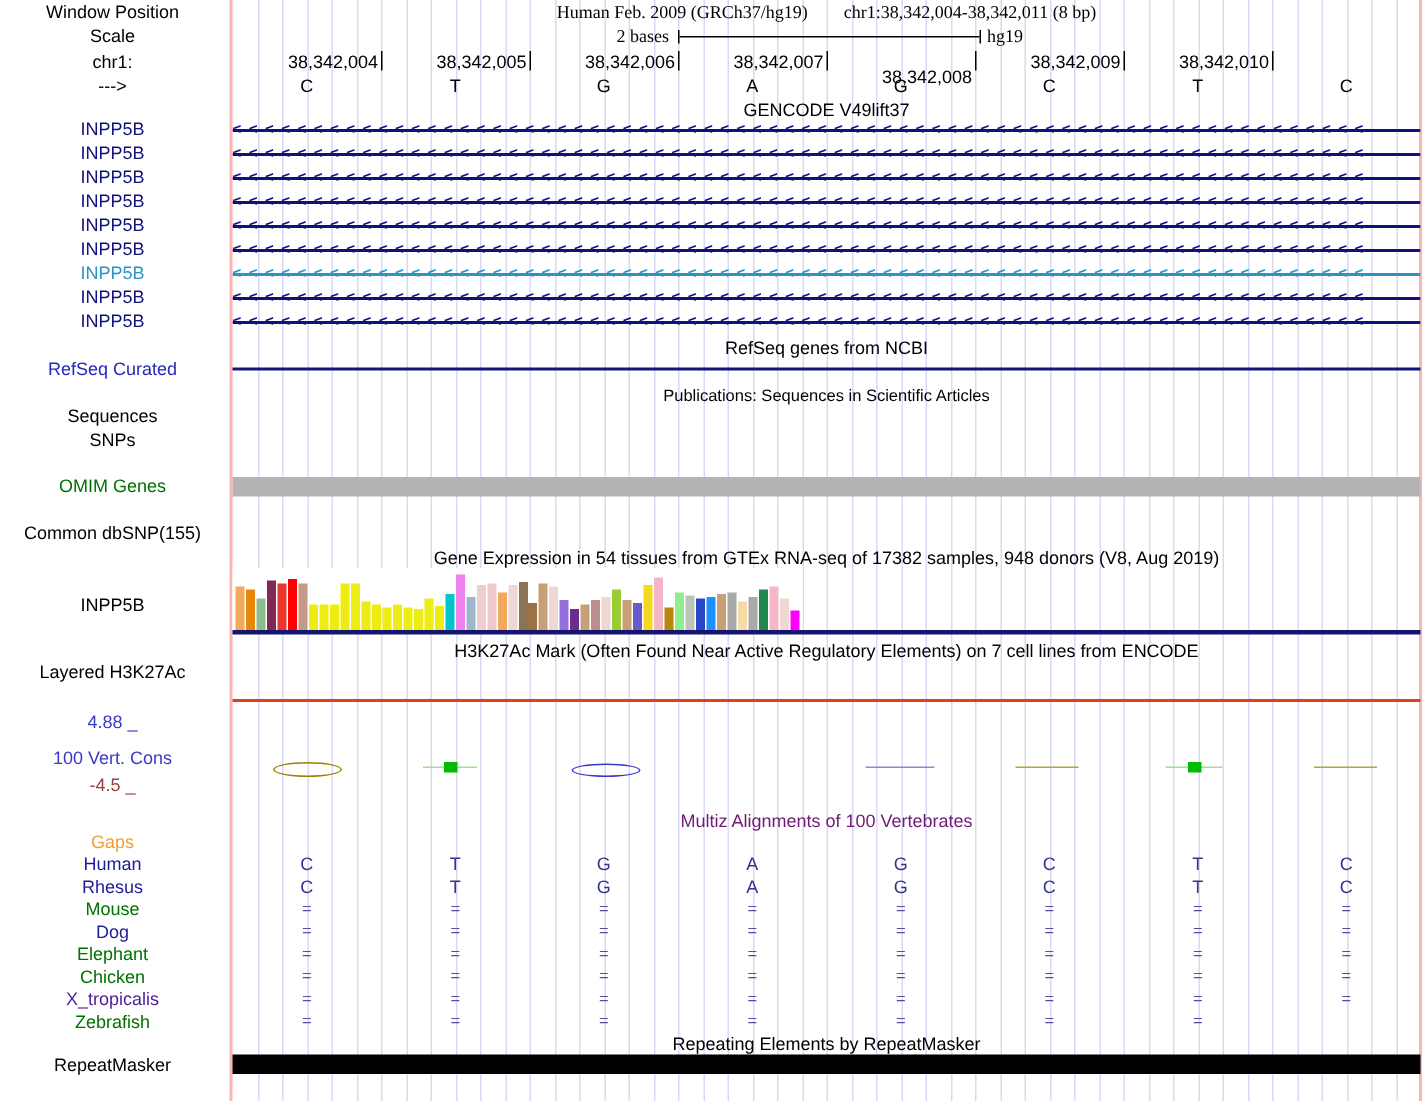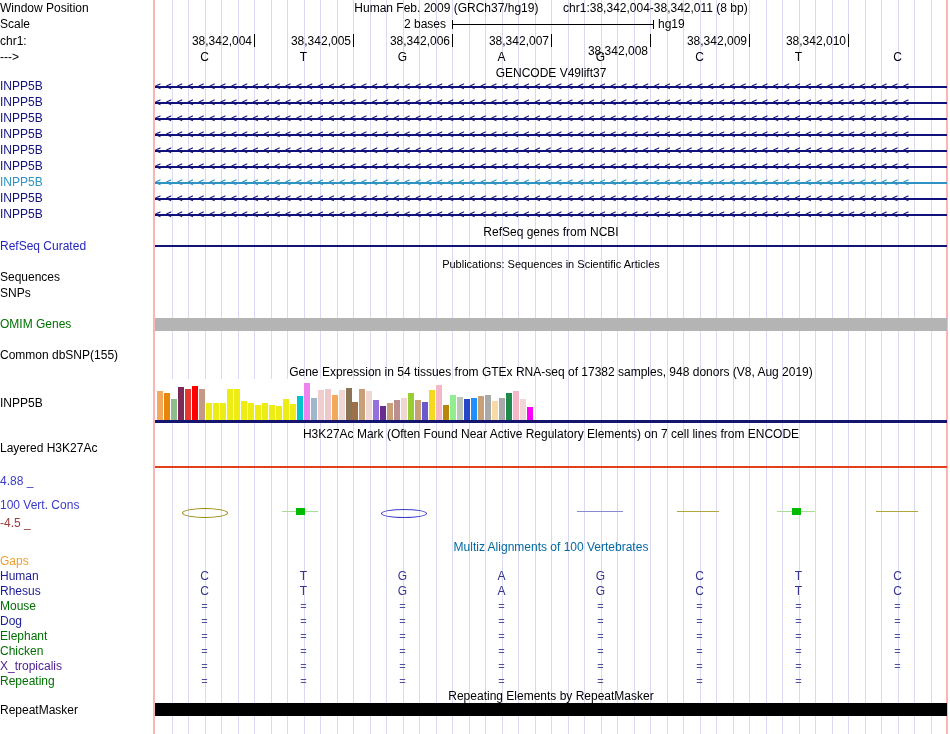--- a/index.html
+++ b/index.html
@@ -1,19 +1,19 @@
 <!DOCTYPE html>
 <html><head>
 <meta charset="utf-8">
 <style>
   html,body{margin:0;padding:0;background:#fff;}
   #screen{position:relative;width:950px;height:734px;background:#fff;overflow:hidden;
           font-family:"Liberation Sans",sans-serif;font-size:12px;color:#000;}
-  .abs{position:absolute;}
-  .lbl{position:absolute;left:0;width:150px;text-align:left;height:15px;line-height:15px;white-space:nowrap;}
+  .abs{position:absolute;font-family:Liberation Serif, serif;}
+  .lbl{position:absolute;left:0;width:150px;text-align:center;height:15px;line-height:15px;white-space:nowrap;}
   .ctitle{position:absolute;left:155px;width:792px;text-align:center;height:15px;line-height:15px;white-space:nowrap;}
   .small{font-size:11px;}
   .gridline{position:absolute;top:0;width:1px;height:734px;background:#d9d9f3;}
   .guide{position:absolute;top:0;width:2px;height:734px;background:#ffb4b4;}
   .tick{position:absolute;width:1px;height:13px;background:#000;}
   .num{position:absolute;width:95px;text-align:right;height:14px;line-height:14px;}
   .base{position:absolute;width:99px;text-align:center;height:14px;line-height:14px;}
   .generow{position:absolute;left:155px;width:792px;height:12px;overflow:hidden;}
   .generow .gl{position:absolute;top:5px;left:0;width:100%;height:2px;}
   .generow .ch{position:absolute;top:0;left:0;width:100%;font-size:10px;font-weight:bold;
@@ -263,21 +263,21 @@
       <div class="consline" style="left:282px;top:511px;width:36px;background:#a6dc96"></div>
       <div class="consdot" style="left:296px;top:508px;width:9px;height:7px;background:#00bb00"></div>
       <div class="lens" style="left:381px;top:508.5px;width:44px;height:7px;border:1.5px solid #3a3ac8"></div>
       <div class="consline" style="left:577px;top:511px;width:46px;background:#8a8ace"></div>
       <div class="consline" style="left:677px;top:511px;width:42px;background:#b1a83c"></div>
       <div class="consline" style="left:777px;top:511px;width:38px;background:#a6dc96"></div>
       <div class="consdot" style="left:792px;top:508px;width:9px;height:7px;background:#00bb00"></div>
       <div class="consline" style="left:876px;top:511px;width:42px;background:#b1a83c"></div>
     </div>
 
-  <div class="ctitle" style="top: 540px; color: #0369a1;" id="multiztitle">Multiz Alignments of 100 Vertebrates</div>
+  <div class="ctitle" style="top: 540px; color: #701a75;" id="multiztitle">Multiz Alignments of 100 Vertebrates</div>
   <div id="multizrows">
       <div class="lbl" style="top:554px;color:#ef9e31">Gaps</div>
       <div class="lbl" style="top:569px;color:#1c1c96">Human</div>
       <div class="mcell" style="top:569px;left:155px;color:#34348e;font-size:12px">C</div>
       <div class="mcell" style="top:569px;left:254px;color:#34348e;font-size:12px">T</div>
       <div class="mcell" style="top:569px;left:353px;color:#34348e;font-size:12px">G</div>
       <div class="mcell" style="top:569px;left:452px;color:#34348e;font-size:12px">A</div>
       <div class="mcell" style="top:569px;left:551px;color:#34348e;font-size:12px">G</div>
       <div class="mcell" style="top:569px;left:650px;color:#34348e;font-size:12px">C</div>
       <div class="mcell" style="top:569px;left:749px;color:#34348e;font-size:12px">T</div>
@@ -329,21 +329,21 @@
       <div class="mcell" style="top:644px;left:848px;color:#5050a0;font-size:11px">=</div>
       <div class="lbl" style="top:659px;color:#4c1d95">X_tropicalis</div>
       <div class="mcell" style="top:659px;left:155px;color:#5050a0;font-size:11px">=</div>
       <div class="mcell" style="top:659px;left:254px;color:#5050a0;font-size:11px">=</div>
       <div class="mcell" style="top:659px;left:353px;color:#5050a0;font-size:11px">=</div>
       <div class="mcell" style="top:659px;left:452px;color:#5050a0;font-size:11px">=</div>
       <div class="mcell" style="top:659px;left:551px;color:#5050a0;font-size:11px">=</div>
       <div class="mcell" style="top:659px;left:650px;color:#5050a0;font-size:11px">=</div>
       <div class="mcell" style="top:659px;left:749px;color:#5050a0;font-size:11px">=</div>
       <div class="mcell" style="top:659px;left:848px;color:#5050a0;font-size:11px">=</div>
-      <div class="lbl" style="top:674px;color:#007000">Repeating</div>
+      <div class="lbl" style="top:674px;color:#007000">Zebrafish</div>
       <div class="mcell" style="top:674px;left:155px;color:#5050a0;font-size:11px">=</div>
       <div class="mcell" style="top:674px;left:254px;color:#5050a0;font-size:11px">=</div>
       <div class="mcell" style="top:674px;left:353px;color:#5050a0;font-size:11px">=</div>
       <div class="mcell" style="top:674px;left:452px;color:#5050a0;font-size:11px">=</div>
       <div class="mcell" style="top:674px;left:551px;color:#5050a0;font-size:11px">=</div>
       <div class="mcell" style="top:674px;left:650px;color:#5050a0;font-size:11px">=</div>
       <div class="mcell" style="top:674px;left:749px;color:#5050a0;font-size:11px">=</div>
     </div>
 
   <div class="ctitle" style="top:689px">Repeating Elements by RepeatMasker</div>

